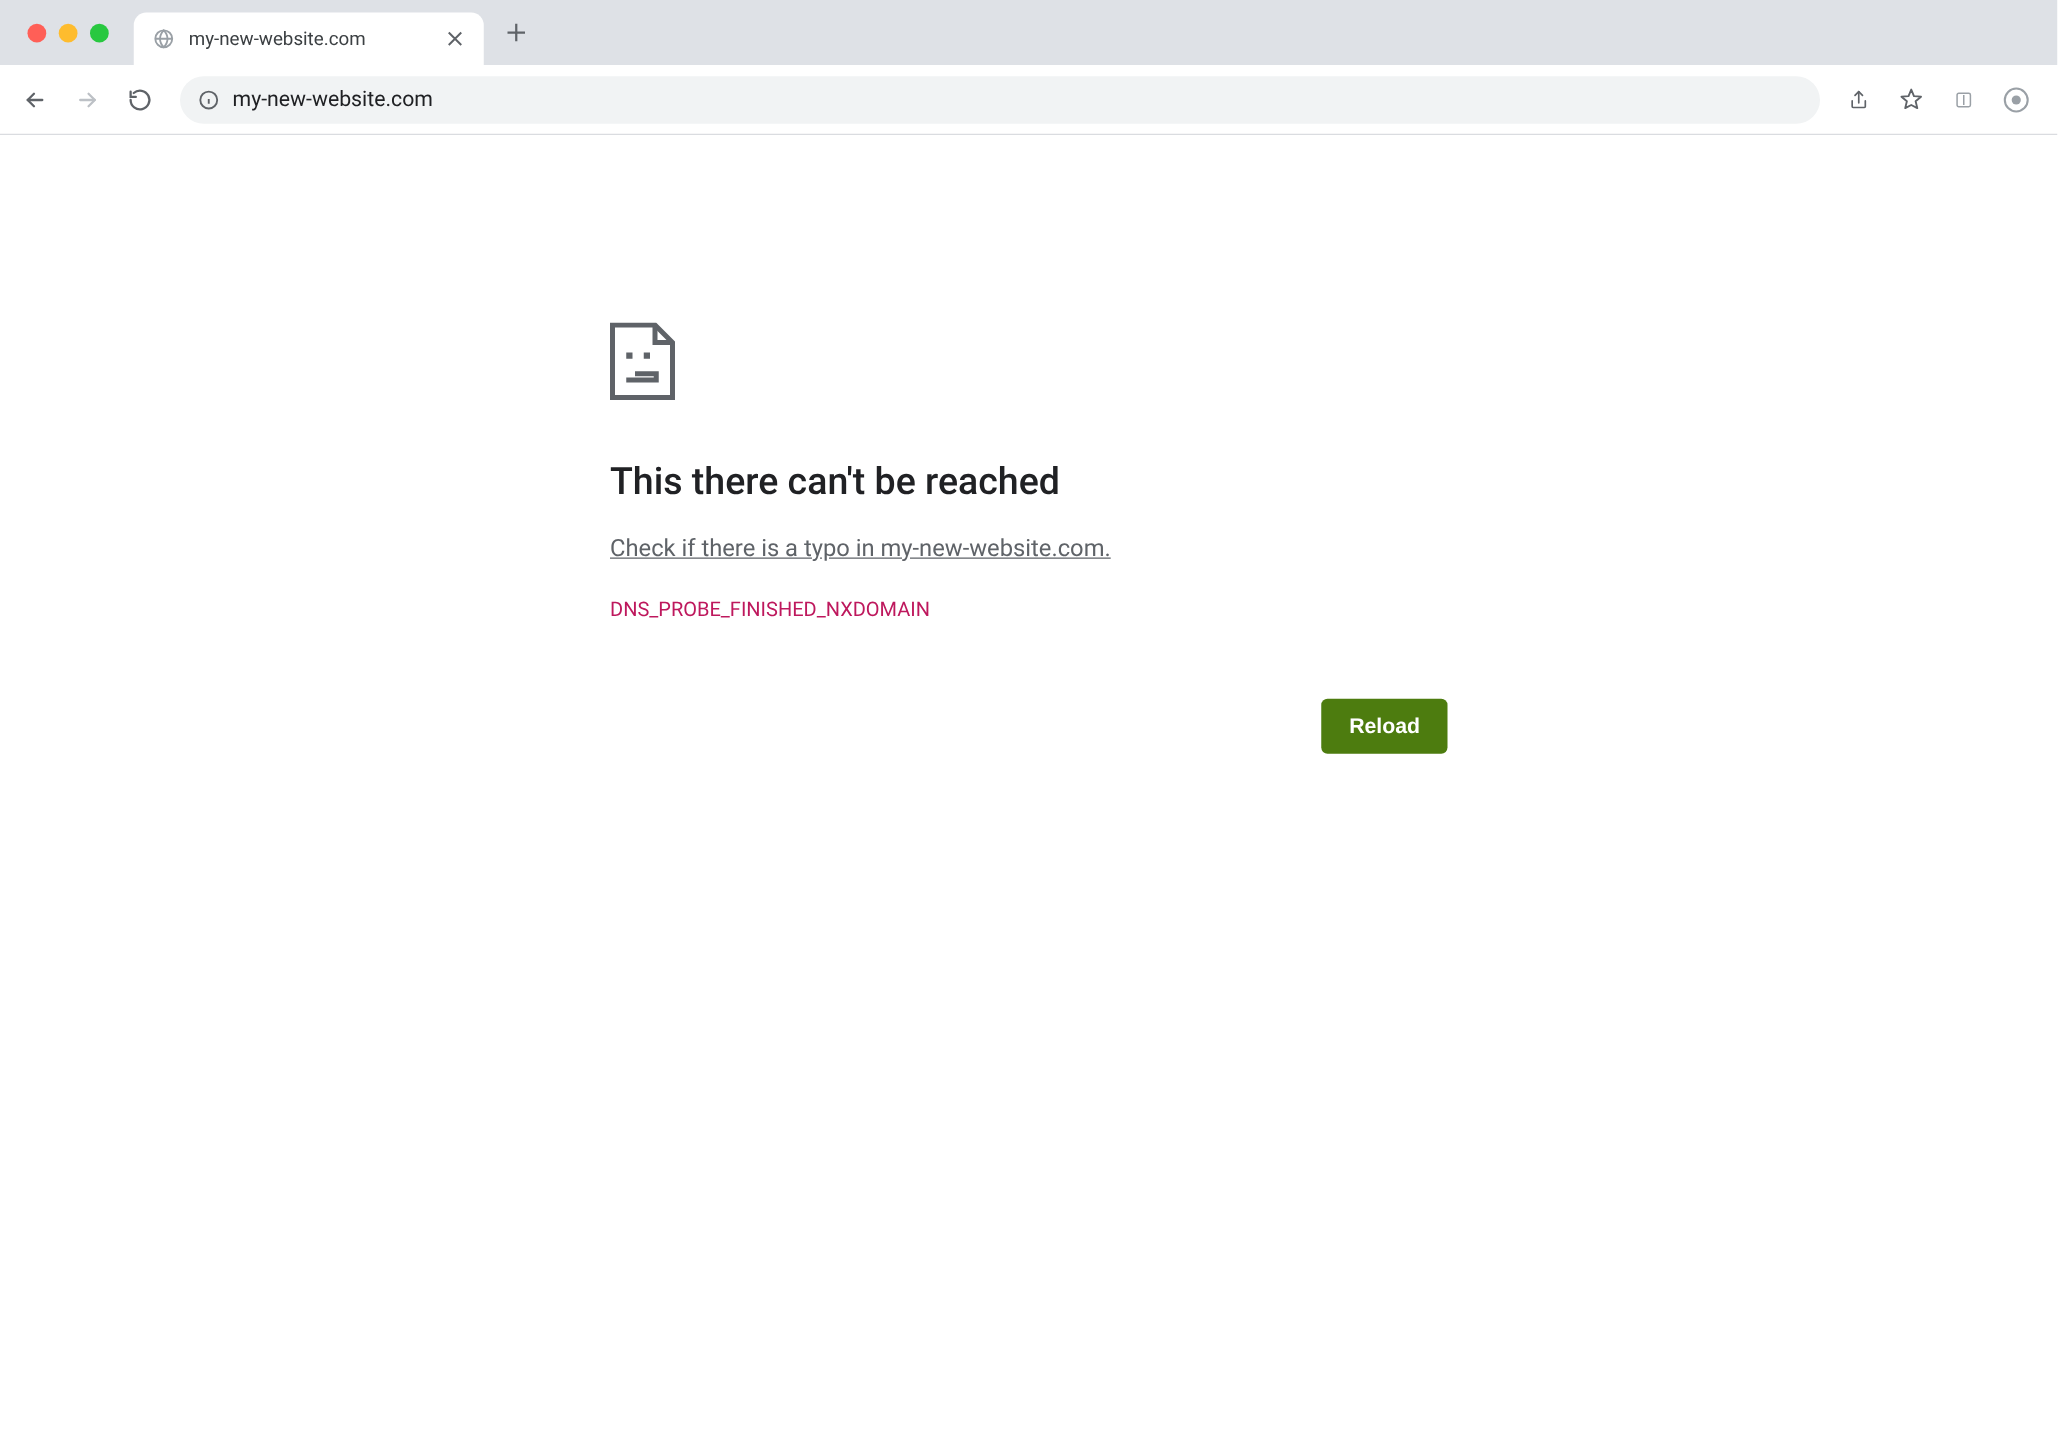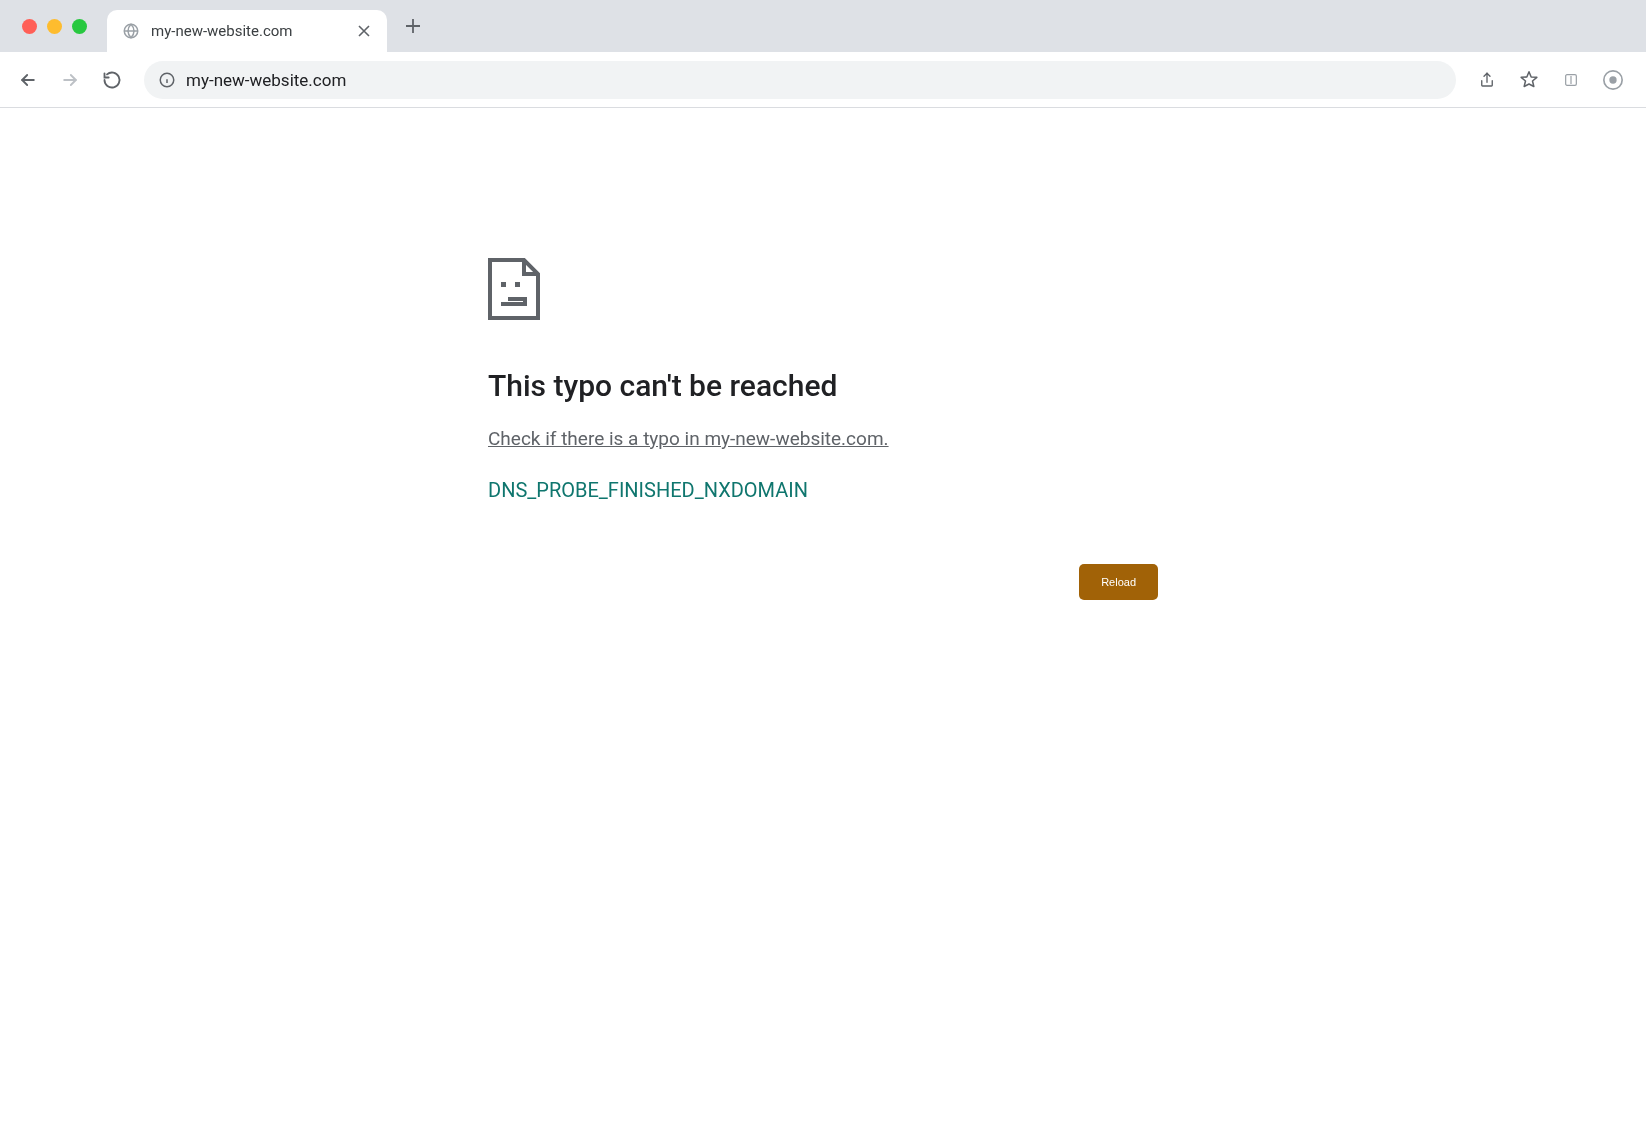--- a/index.html
+++ b/index.html
@@ -127,36 +127,37 @@
       color:#202124;
       margin-bottom: 24px;
     }
     .error-msg {
       font-size: 19px;
       color:#5f6368;
       margin-bottom: 28px;
       text-decoration: underline;
     }
     .error-code {
-      font-size: 20px;
-      color:#0f766e;
+      font-size: 16px;
+      color:#be185d;
     }
     .reload-row {
       display:flex;
       justify-content:flex-end;
       margin-top: 62px;
     }
     .reload-btn {
-      background:#a16207;
+      background:#4d7c0f;
       color:#fff;
       border:none;
-      font-size:11px;
+      font-size:17px;
       padding: 12px 22px;
       border-radius:5px;
       cursor:pointer;
+      font-weight:bold;
     }
     svg { display:block; }
   </style>
 </head>
 <body>
 
 <div class="tab-strip">
   <div class="traffic-lights">
     <div class="tl red"></div>
     <div class="tl yellow"></div>
@@ -245,20 +246,20 @@
   <div class="error-block">
     <div class="error-icon">
       <svg width="52" height="62" viewBox="0 0 52 62">
         <path d="M2 2 H36 L50 16 V60 H2 Z" fill="none" stroke="#5f6368" stroke-width="4"></path>
         <path d="M36 2 V16 H50" fill="none" stroke="#5f6368" stroke-width="4"></path>
         <rect x="13" y="24" width="5" height="5" fill="#5f6368"></rect>
         <rect x="27" y="24" width="5" height="5" fill="#5f6368"></rect>
         <path d="M13 46 H37 V41 H20" fill="none" stroke="#5f6368" stroke-width="4"></path>
       </svg>
     </div>
-    <h1 class="error-title">This typo can't be reached</h1>
+    <h1 class="error-title">This there can't be reached</h1>
     <p class="error-msg">Check if there is a typo in my-new-website.com.</p>
     <p class="error-code">DNS_PROBE_FINISHED_NXDOMAIN</p>
     <div class="reload-row">
       <button class="reload-btn">Reload</button>
     </div>
   </div>
 </div>
 
 </body></html>

